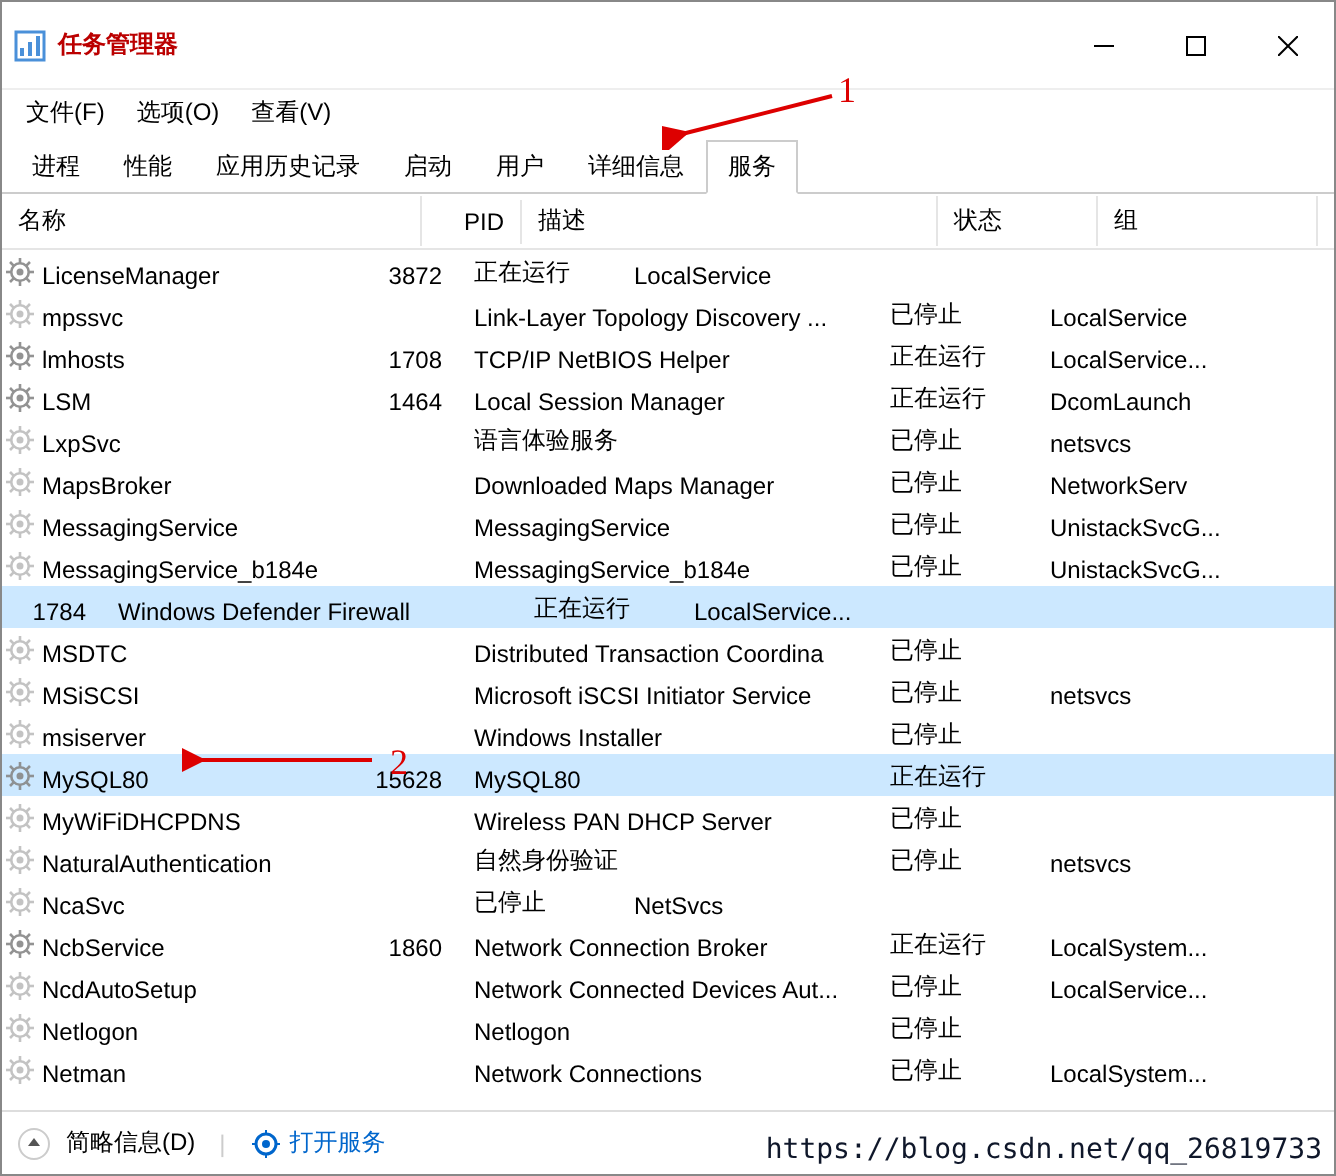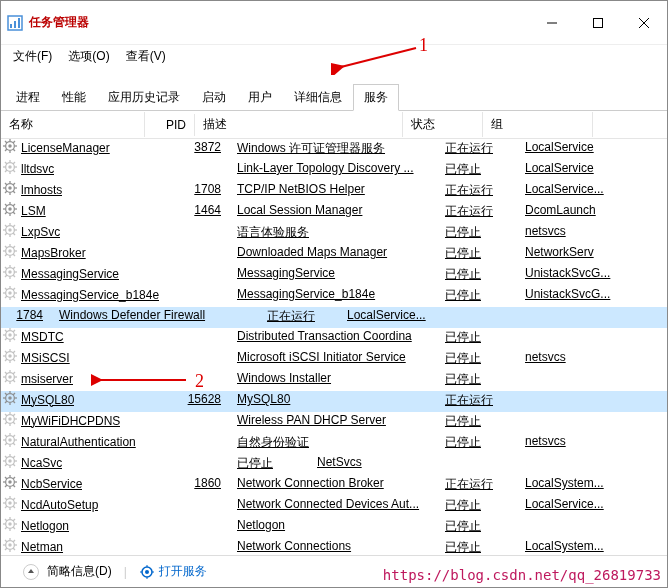--- a/index.html
+++ b/index.html
@@ -4,42 +4,42 @@
 <style>
 * { margin: 0; padding: 0; box-sizing: border-box; }
 body { font-family: "Microsoft YaHei", "Segoe UI", sans-serif; font-size: 12px; background: #fff; width: 668px; height: 588px; overflow: hidden; position: relative; border: 1px solid #888; }
 .titlebar { height: 44px; display: flex; align-items: center; padding-left: 6px; background: #fff; border-bottom: 1px solid #eee; }
 .titlebar-icon { width: 16px; height: 16px; margin-right: 6px; }
 .titlebar-text { color: #b00; font-weight: bold; flex: 1; }
 .win-controls { display: flex; }
 .win-btn { width: 46px; height: 30px; display: flex; align-items: center; justify-content: center; cursor: pointer; }
 .menubar { height: 22px; display: flex; align-items: center; padding-left: 6px; gap: 4px; }
 .menubar span { padding: 2px 6px; cursor: pointer; }
-.tabbar { display: flex; border-bottom: 1px solid #ccc; padding-left: 4px; margin-top: 16px; }
+.tabbar { display: flex; border-bottom: 1px solid #ccc; padding-left: 4px; margin-top: 2px; }
 .tab { padding: 4px 10px; border: 1px solid transparent; cursor: pointer; position: relative; top: 1px; }
 .tab.active { border: 1px solid #ccc; border-bottom: 1px solid #fff; background: #fff; }
 .table-wrap { height: 470px; overflow-y: scroll; position: relative; }
 .thead { display: flex; background: #fff; border-bottom: 1px solid #e5e5e5; height: 28px; align-items: center; position: sticky; top: 0; }
 .th { padding: 4px 8px; border-right: 1px solid #e5e5e5; font-weight: normal; cursor: pointer; }
-.col-name { width: 144px; }
+.col-name { width: 210px; }
 .col-pid { width: 50px; text-align: right; }
 .col-desc { width: 208px; }
 .col-status { width: 80px; }
 .col-group { width: 110px; }
-.row { display: flex; height: 21px; align-items: flex-start; text-decoration: underline; }
+.row { display: flex; height: 21px; align-items: flex-end; }
 .row.sel { background: #cce8ff !important; }
 .cell { padding: 1px 8px; overflow: hidden; white-space: nowrap; text-overflow: ellipsis; }
 .gear { width: 14px; height: 14px; margin-left: 2px; margin-right: 4px; flex-shrink: 0; opacity: 0.5; }
 .gear.running { opacity: 0.9; }
 .name-cell { display: flex; align-items: center; width: 178px; }
 .name-text { overflow: hidden; text-overflow: ellipsis; white-space: nowrap; }
-.statusbar { position: absolute; bottom: 0; left: 0; right: 0; height: 32px; border-top: 1px solid #ddd; display: flex; align-items: center; padding: 0 22px; background: #fff; }
+.statusbar { position: absolute; bottom: 0; left: 0; right: 0; height: 32px; border-top: 1px solid #ddd; display: flex; align-items: center; padding: 0 8px; background: #fff; }
 .expand-btn { cursor: pointer; margin-right: 8px; border: 1px solid #ccc; border-radius: 50%; width: 16px; height: 16px; display: flex; align-items: center; justify-content: center; }
 .link { color: #0066cc; cursor: pointer; text-align: right; }
-.watermark { position: absolute; right: 6px; bottom: 4px; color: #be185d; font-size: 14px; pointer-events: none; font-family: monospace; }
+.watermark { position: absolute; right: 6px; bottom: 4px; color: #0f172a; font-size: 14px; pointer-events: none; font-family: monospace; }
 .annot { position: absolute; pointer-events: none; }
 .annot-1 { color: #d00; font-size: 18px; font-family: serif; }
 .arrow svg { display: block; }
 </style>
 </head>
 <body>
 
 <div class="titlebar">
   <svg class="titlebar-icon" viewBox="0 0 16 16">
       <rect x="1" y="1" width="14" height="14" fill="none" stroke="#4a90d9" stroke-width="1.5"></rect>
@@ -105,41 +105,40 @@
                 <line x1="13" y1="8" x2="16" y2="8"></line>
                 <line x1="2.3" y1="2.3" x2="4.5" y2="4.5"></line>
                 <line x1="11.5" y1="11.5" x2="13.7" y2="13.7"></line>
                 <line x1="2.3" y1="13.7" x2="4.5" y2="11.5"></line>
                 <line x1="11.5" y1="4.5" x2="13.7" y2="2.3"></line>
               </g>
             </svg></span>
           <span class="name-text">LicenseManager</span>
         </div>
         <div class="cell col-pid">3872</div>
-        <div class="cell col-desc">Windows 许可证管理器服务</div>
         <div class="cell col-status">正在运行</div>
         <div class="cell col-group">LocalService</div>
       </div>
       <div class="row">
         <div class="name-cell">
           <span><svg class="gear " viewBox="0 0 16 16">
               <circle cx="8" cy="8" r="5" fill="none" stroke="#888" stroke-width="1.5"></circle>
               <circle cx="8" cy="8" r="2" fill="#888"></circle>
               <g stroke="#888" stroke-width="1.5">
                 <line x1="8" y1="0" x2="8" y2="3"></line>
                 <line x1="8" y1="13" x2="8" y2="16"></line>
                 <line x1="0" y1="8" x2="3" y2="8"></line>
                 <line x1="13" y1="8" x2="16" y2="8"></line>
                 <line x1="2.3" y1="2.3" x2="4.5" y2="4.5"></line>
                 <line x1="11.5" y1="11.5" x2="13.7" y2="13.7"></line>
                 <line x1="2.3" y1="13.7" x2="4.5" y2="11.5"></line>
                 <line x1="11.5" y1="4.5" x2="13.7" y2="2.3"></line>
               </g>
             </svg></span>
-          <span class="name-text">lltdsvc</span>
+          <span class="name-text">mpssvc</span>
         </div>
         <div class="cell col-pid"></div>
         <div class="cell col-desc">Link-Layer Topology Discovery ...</div>
         <div class="cell col-status">已停止</div>
         <div class="cell col-group">LocalService</div>
       </div>
       <div class="row">
         <div class="name-cell">
           <span><svg class="gear running" viewBox="0 0 16 16">
               <circle cx="8" cy="8" r="5" fill="none" stroke="#888" stroke-width="1.5"></circle>

